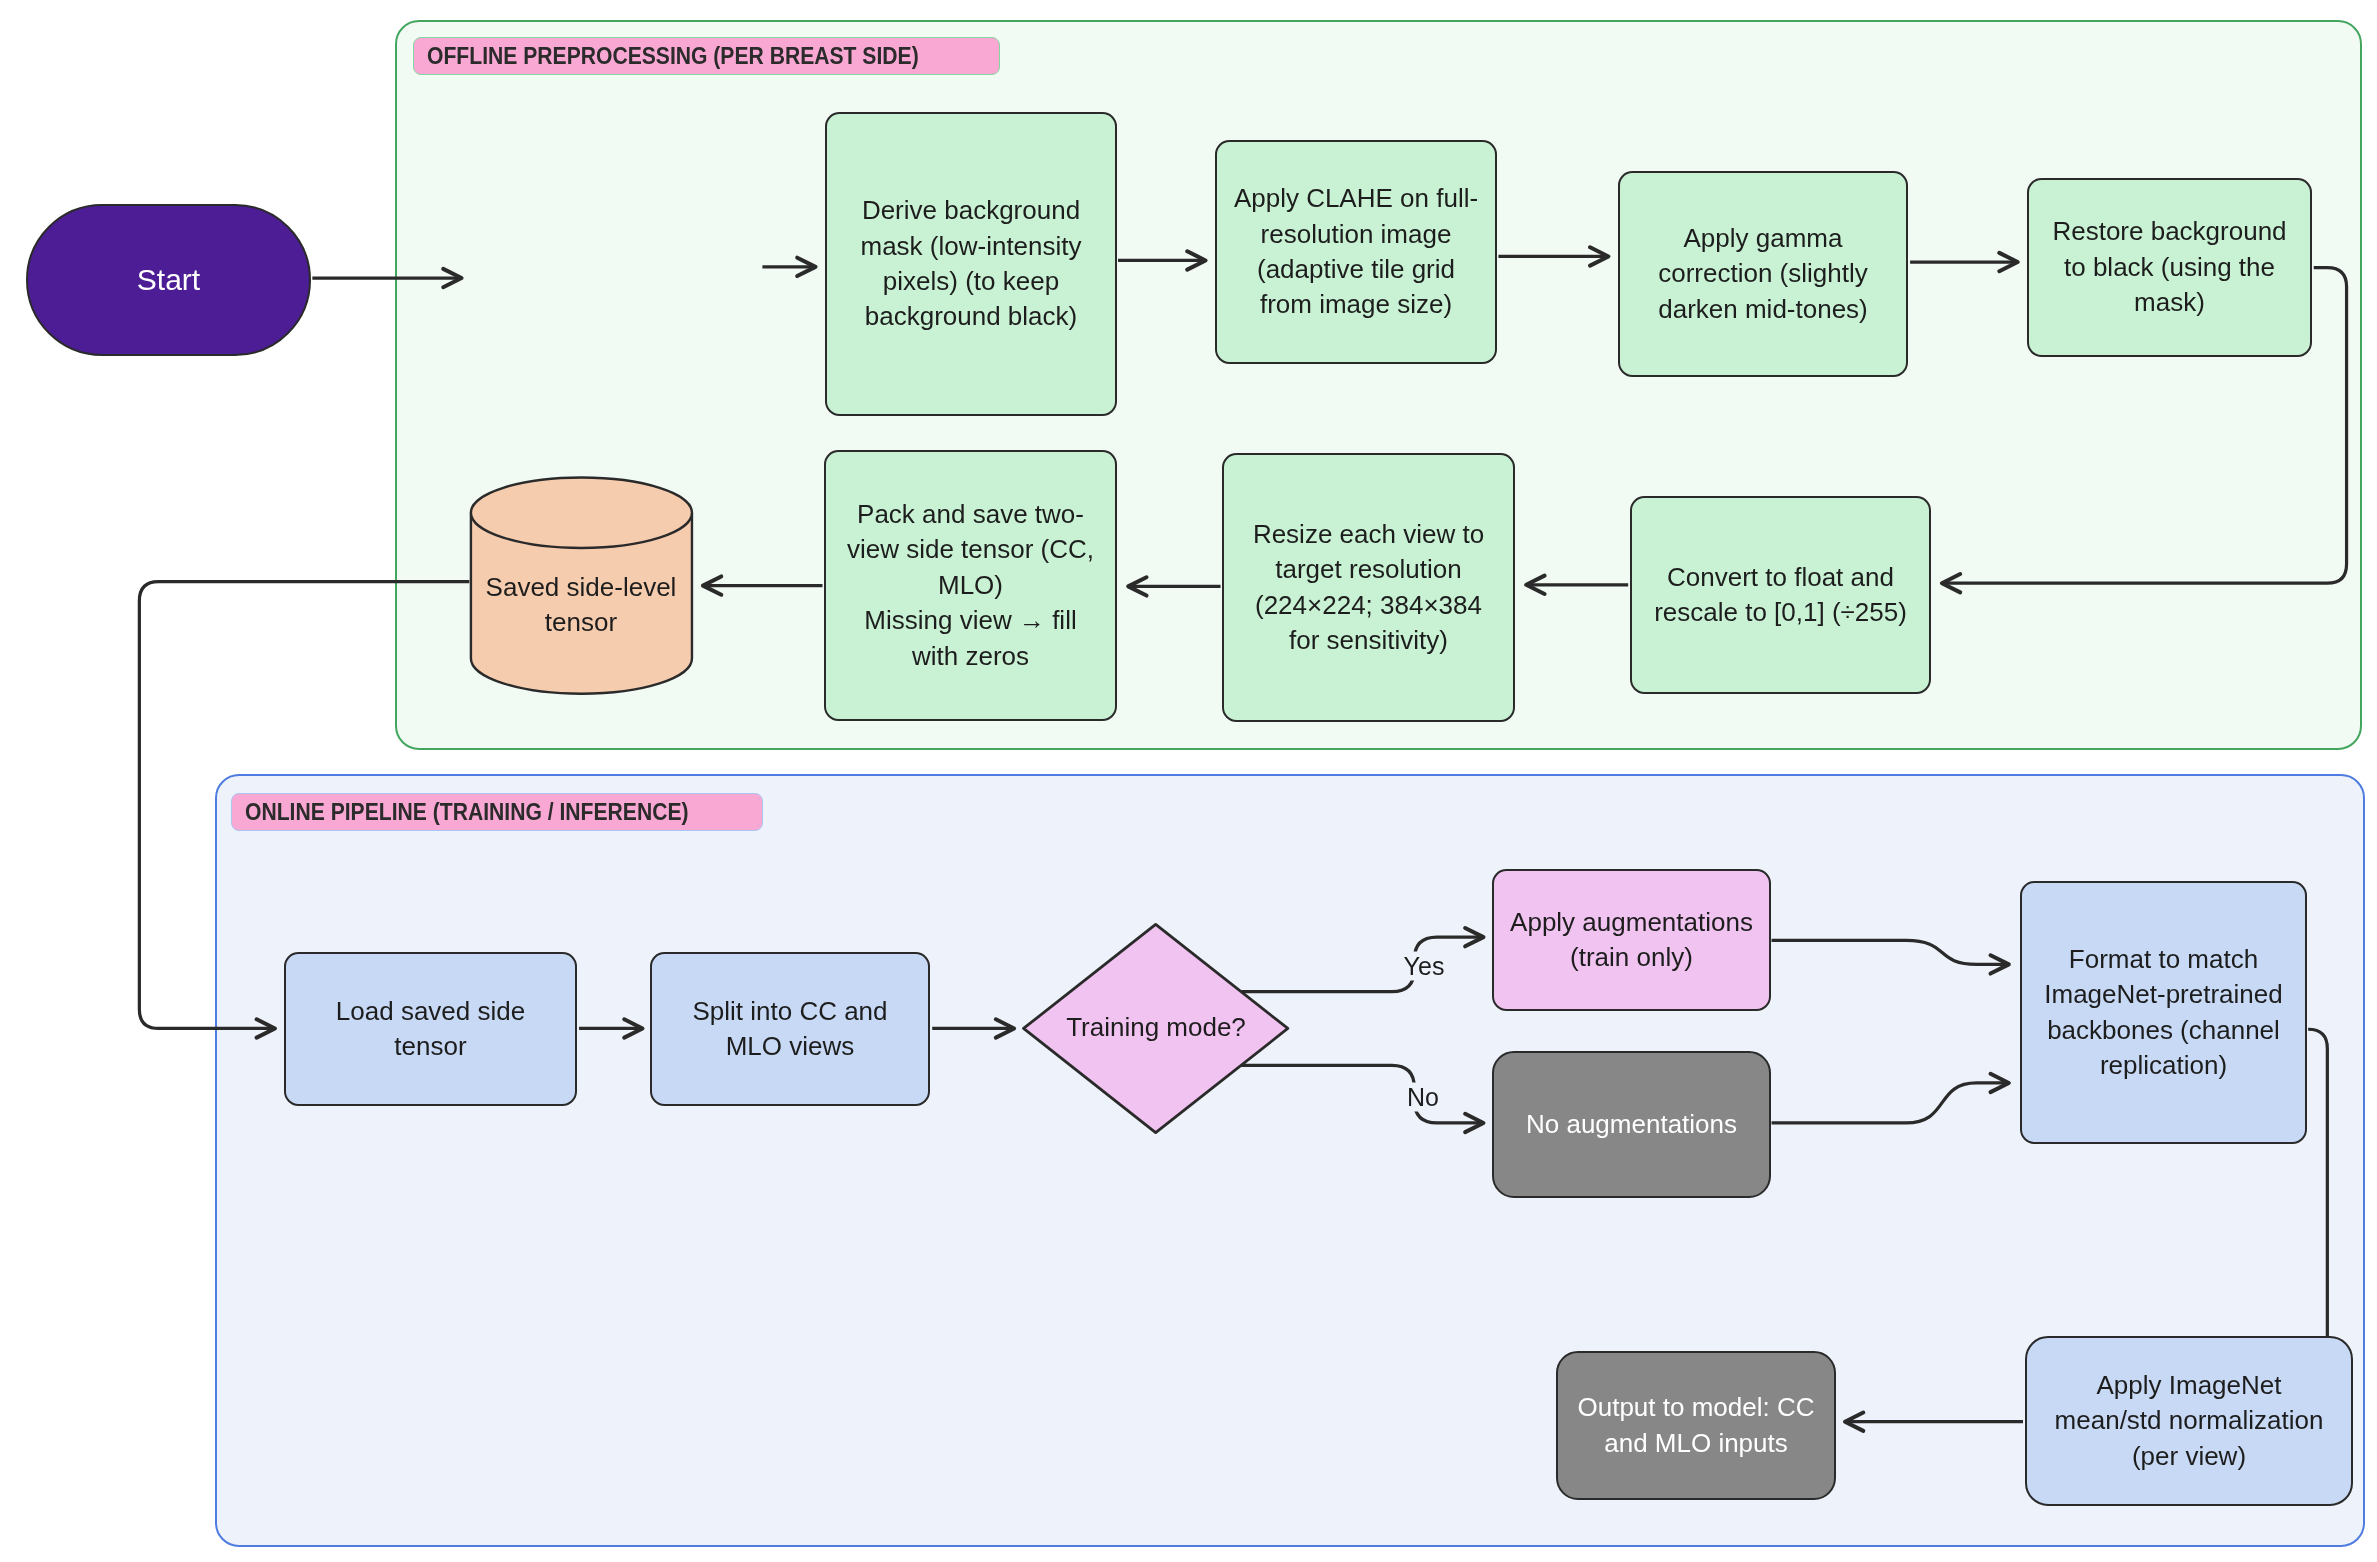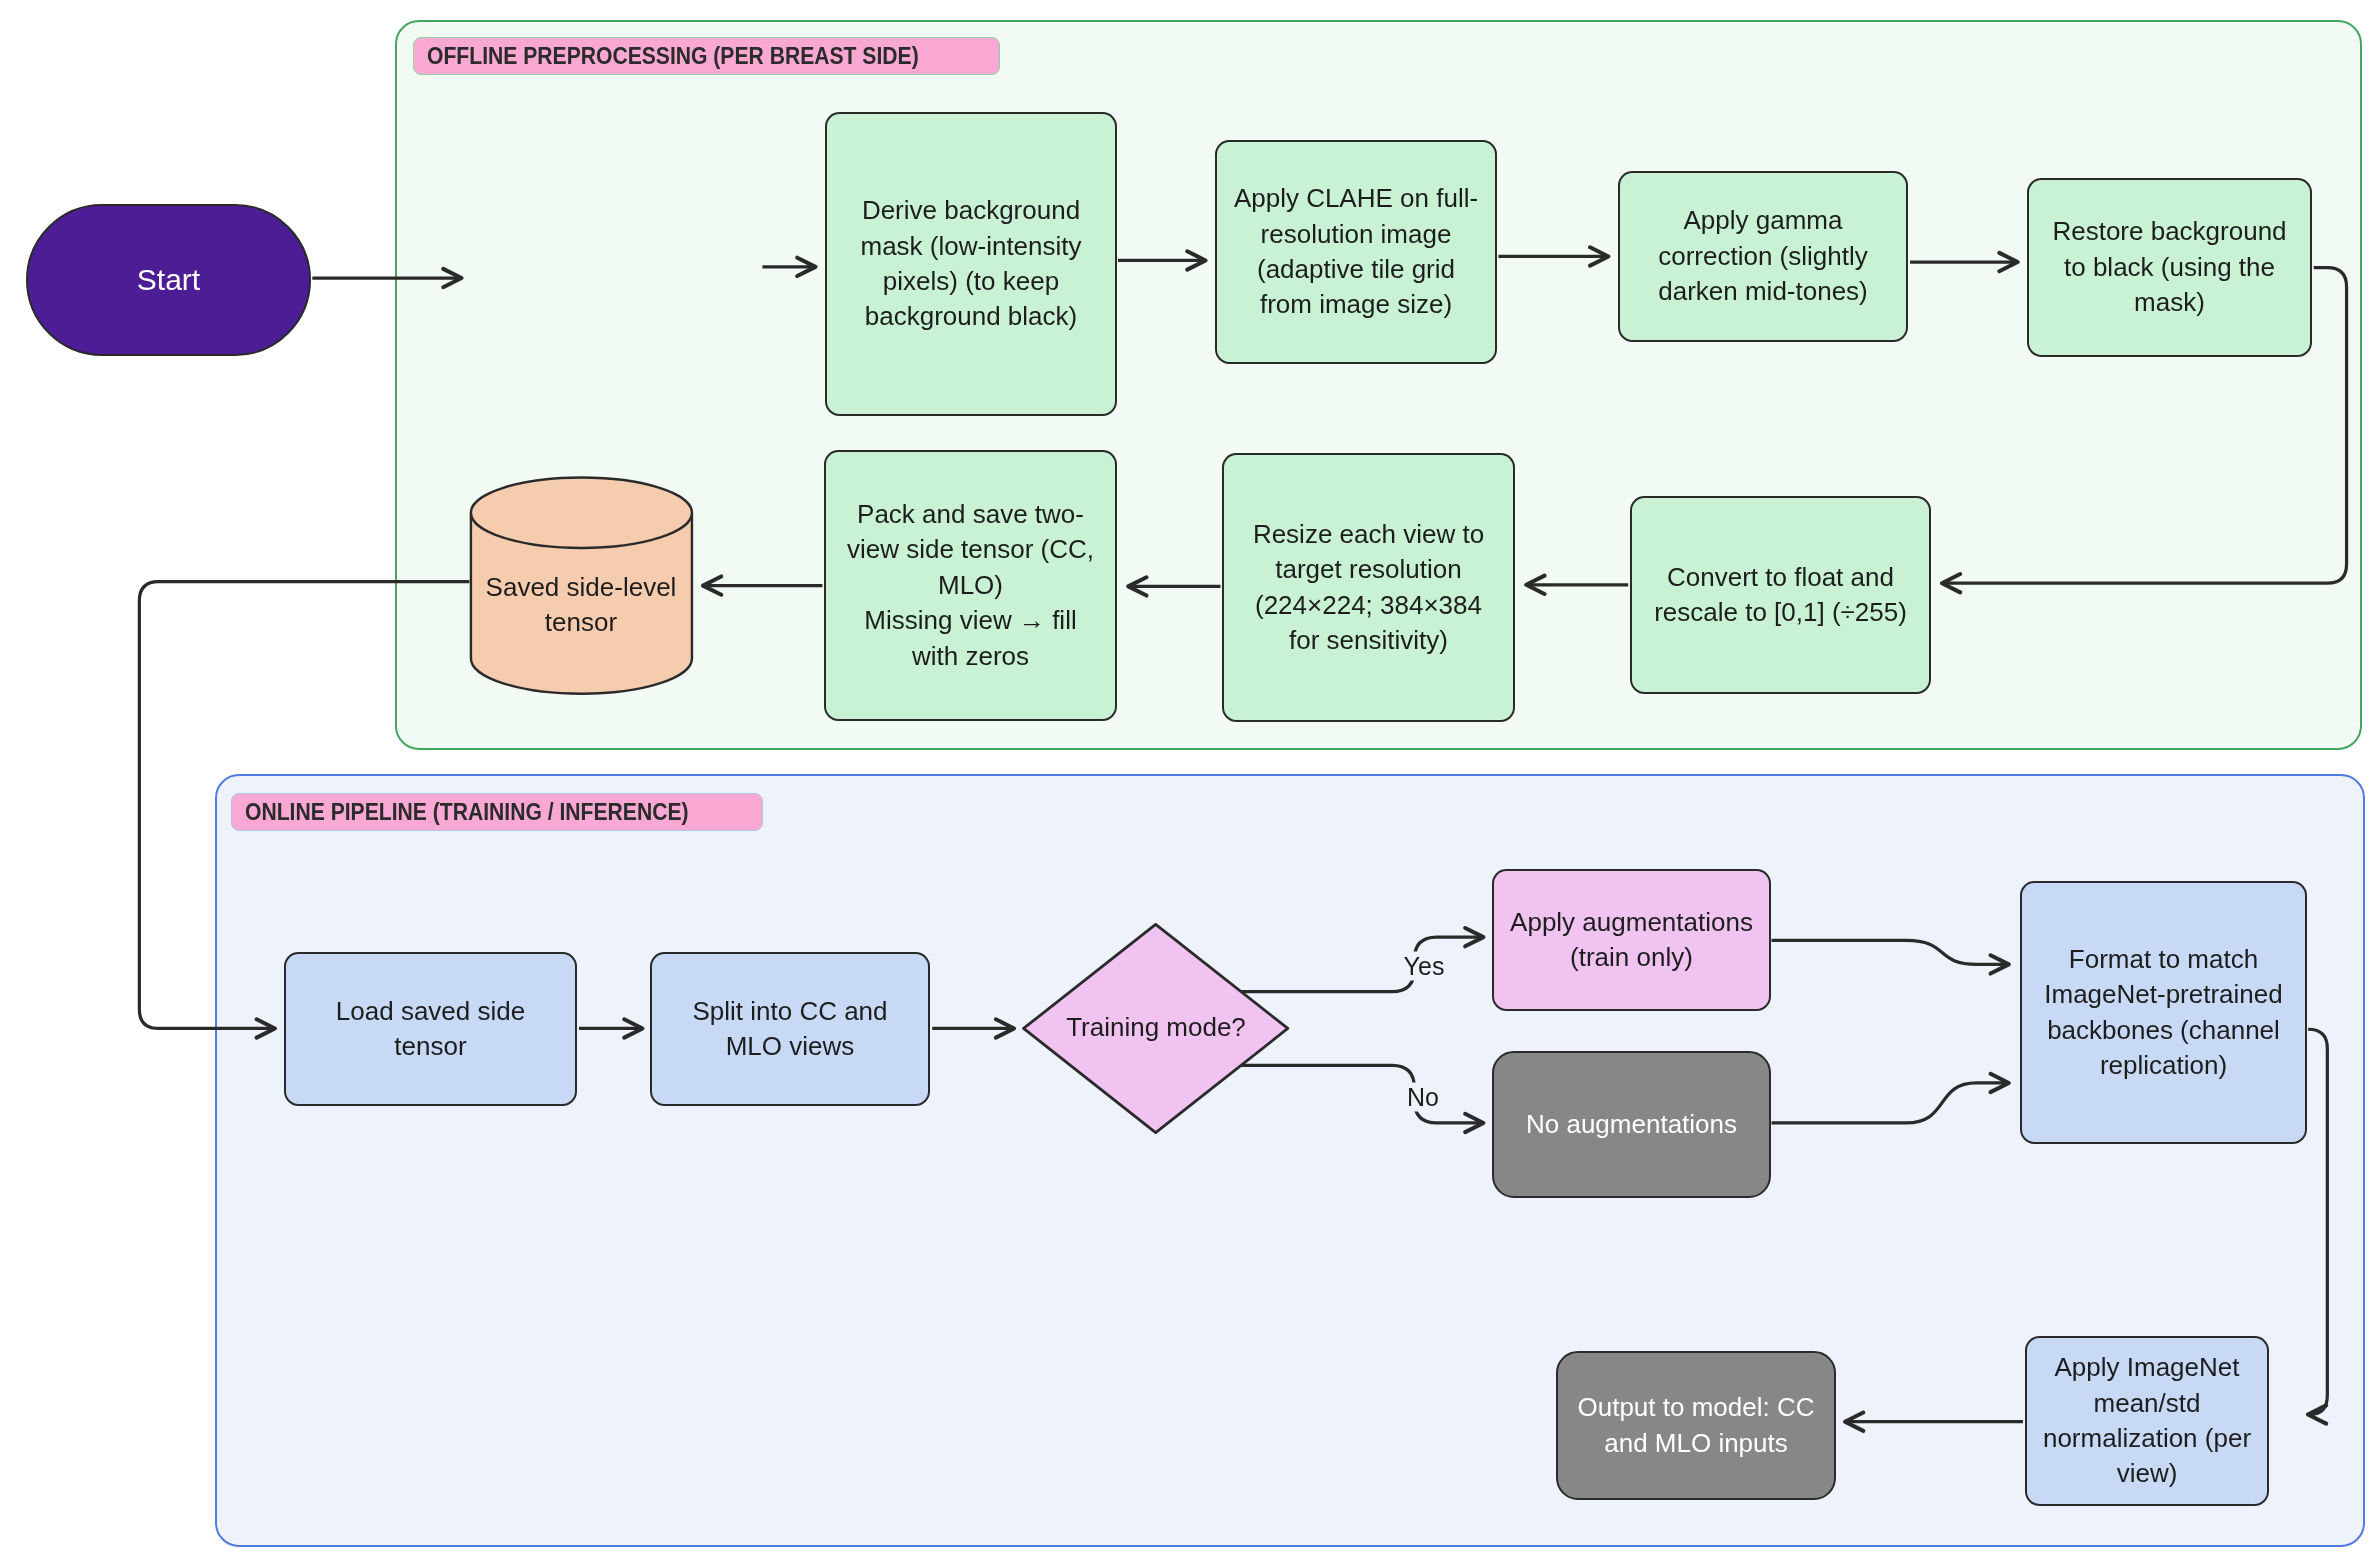--- a/index.html
+++ b/index.html
@@ -88,21 +88,21 @@
     <span>ONLINE PIPELINE (TRAINING / INFERENCE)</span>
   </div>
 
   <div class="node start">Start</div>
 
 
   <div class="node green" style="left:825px;top:112px;width:292px;height:304px;">Derive background mask (low-intensity pixels) (to keep background black)</div>
 
   <div class="node green" style="left:1215px;top:140px;width:282px;height:224px;">Apply CLAHE on full-resolution image (adaptive tile grid from image size)</div>
 
-  <div class="node green" style="left:1618px;top:171px;width:290px;height:171px;">Apply gamma correction (slightly darken mid-tones)</div>
+  <div class="node green" style="left:1618px;top:171px;width:290px;height:206px;">Apply gamma correction (slightly darken mid-tones)</div>
 
   <div class="node green" style="left:2027px;top:178px;width:285px;height:179px;">Restore background to black (using the mask)</div>
 
   <div class="node green" style="left:1630px;top:496px;width:301px;height:198px;">Convert to float and rescale to [0,1] (÷255)</div>
 
   <div class="node green" style="left:1222px;top:453px;width:293px;height:269px;">Resize each view to target resolution (224×224; 384×384 for sensitivity)</div>
 
   <div class="node green" style="left:824px;top:450px;width:293px;height:271px;">Pack and save two-view side tensor (CC, MLO)
 Missing view → fill with zeros</div>
 
@@ -116,18 +116,18 @@
 
   <div class="edge-label" style="left:1424px;top:966px;">Yes</div>
   <div class="edge-label" style="left:1423px;top:1097px;">No</div>
 
   <div class="node pink" style="left:1492px;top:869px;width:279px;height:142px;">Apply augmentations (train only)</div>
 
   <div class="node grayn" style="left:1492px;top:1051px;width:279px;height:147px;">No augmentations</div>
 
   <div class="node blue" style="left:2020px;top:881px;width:287px;height:263px;">Format to match ImageNet-pretrained backbones (channel replication)</div>
 
-  <div class="node blue" style="left:2025px;top:1336px;width:244px;height:170px;">Apply ImageNet mean/std normalization (per view)</div>
+  <div class="node blue" style="left:2025px;top:1336px;width:328px;height:170px;border-radius:23px;">Apply ImageNet mean/std normalization (per view)</div>
 
   <div class="node grayn" style="left:1556px;top:1351px;width:280px;height:149px;">Output to model: CC and MLO inputs</div>
 
 </div>
 
 
 </body></html>

